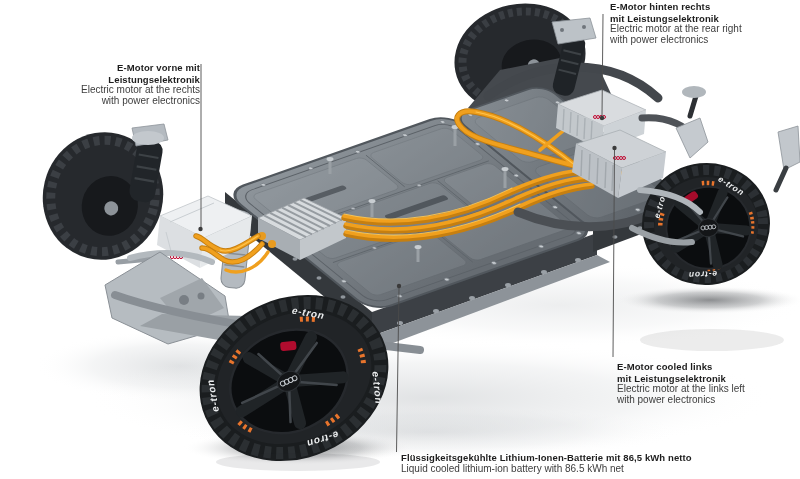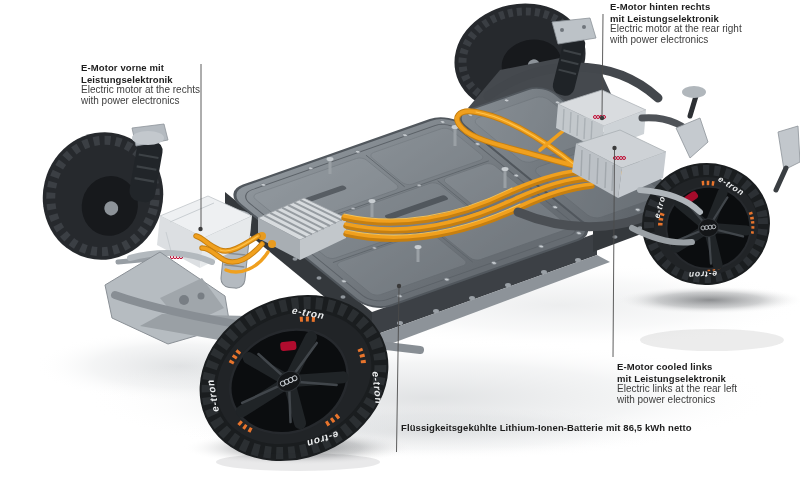--- a/index.html
+++ b/index.html
@@ -3,24 +3,24 @@
 <meta charset="utf-8">
 <style>
   html,body{margin:0;padding:0;background:#fff;}
   #stage{position:relative;width:800px;height:479px;background:#ffffff;overflow:hidden;
          font-family:"Liberation Sans",sans-serif;}
   #chassis-svg{position:absolute;left:0;top:0;width:800px;height:479px;}
   .label{position:absolute;}
   .label .de{display:block;font-weight:700;font-size:9.5px;line-height:11.5px;color:#1d1d1d;
              letter-spacing:0.1px;}
   .label .en{display:block;font-weight:400;font-size:10px;line-height:10.5px;color:#3d3d3d;}
-  #label-front{right:600px;top:62px;white-space:nowrap;}
+  #label-front{right:600px;top:62px;text-align:right;white-space:nowrap;}
   #label-rear-right{left:610px;top:1px;white-space:nowrap;}
   #label-rear-left{left:617px;top:361px;white-space:nowrap;}
-  #label-battery{left:401px;top:422px;white-space:nowrap;}
+  #label-battery{left:401px;top:452px;white-space:nowrap;}
   .tire-text{font-family:"Liberation Sans",sans-serif;font-weight:700;font-style:italic;
              letter-spacing:0.8px;fill:#eceeef;}
 </style>
 </head>
 <body>
 
 <div id="stage">
 
 <svg id="chassis-svg" viewBox="0 0 800 479">
   <defs>
@@ -415,21 +415,22 @@
 <div class="label" id="label-rear-right">
   <span class="de">E-Motor hinten rechts</span>
   <span class="de">mit Leistungselektronik</span>
   <span class="en">Electric motor at the rear right</span>
   <span class="en">with power electronics</span>
 </div>
 
 <div class="label" id="label-rear-left">
   <span class="de">E-Motor cooled links</span>
   <span class="de">mit Leistungselektronik</span>
-  <span class="en">Electric links at the rear left</span>
+  <span class="en">Electric motor at the links left</span>
   <span class="en">with power electronics</span>
 </div>
 
 <div class="label" id="label-battery">
   <span class="de">Flüssigkeitsgekühlte Lithium-Ionen-Batterie mit 86,5 kWh netto</span>
+  <span class="en">Liquid cooled lithium-ion battery with 86.5 kWh net</span>
 </div>
 
 </div>
 
 </body></html>

